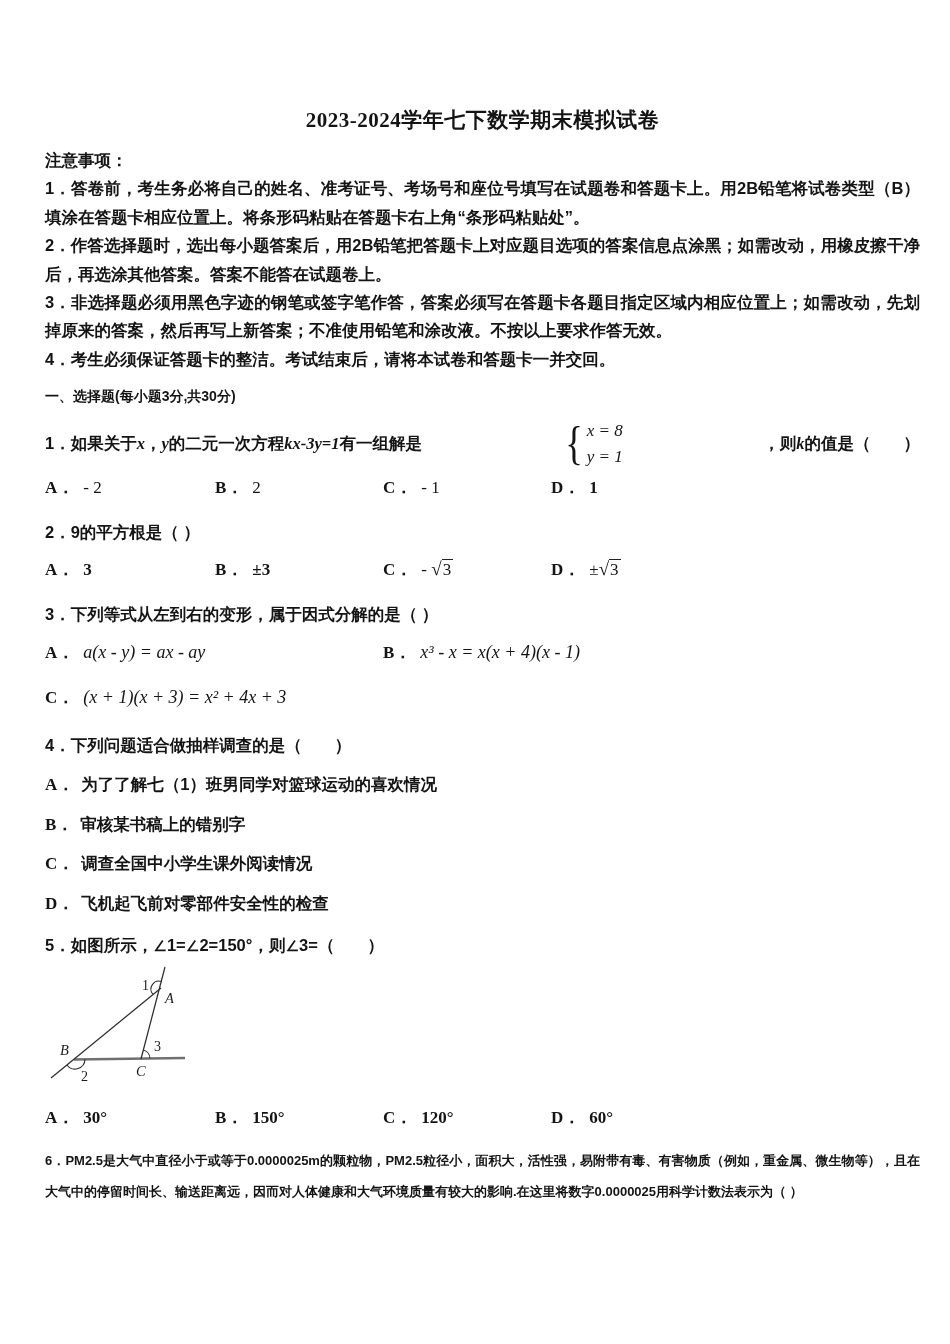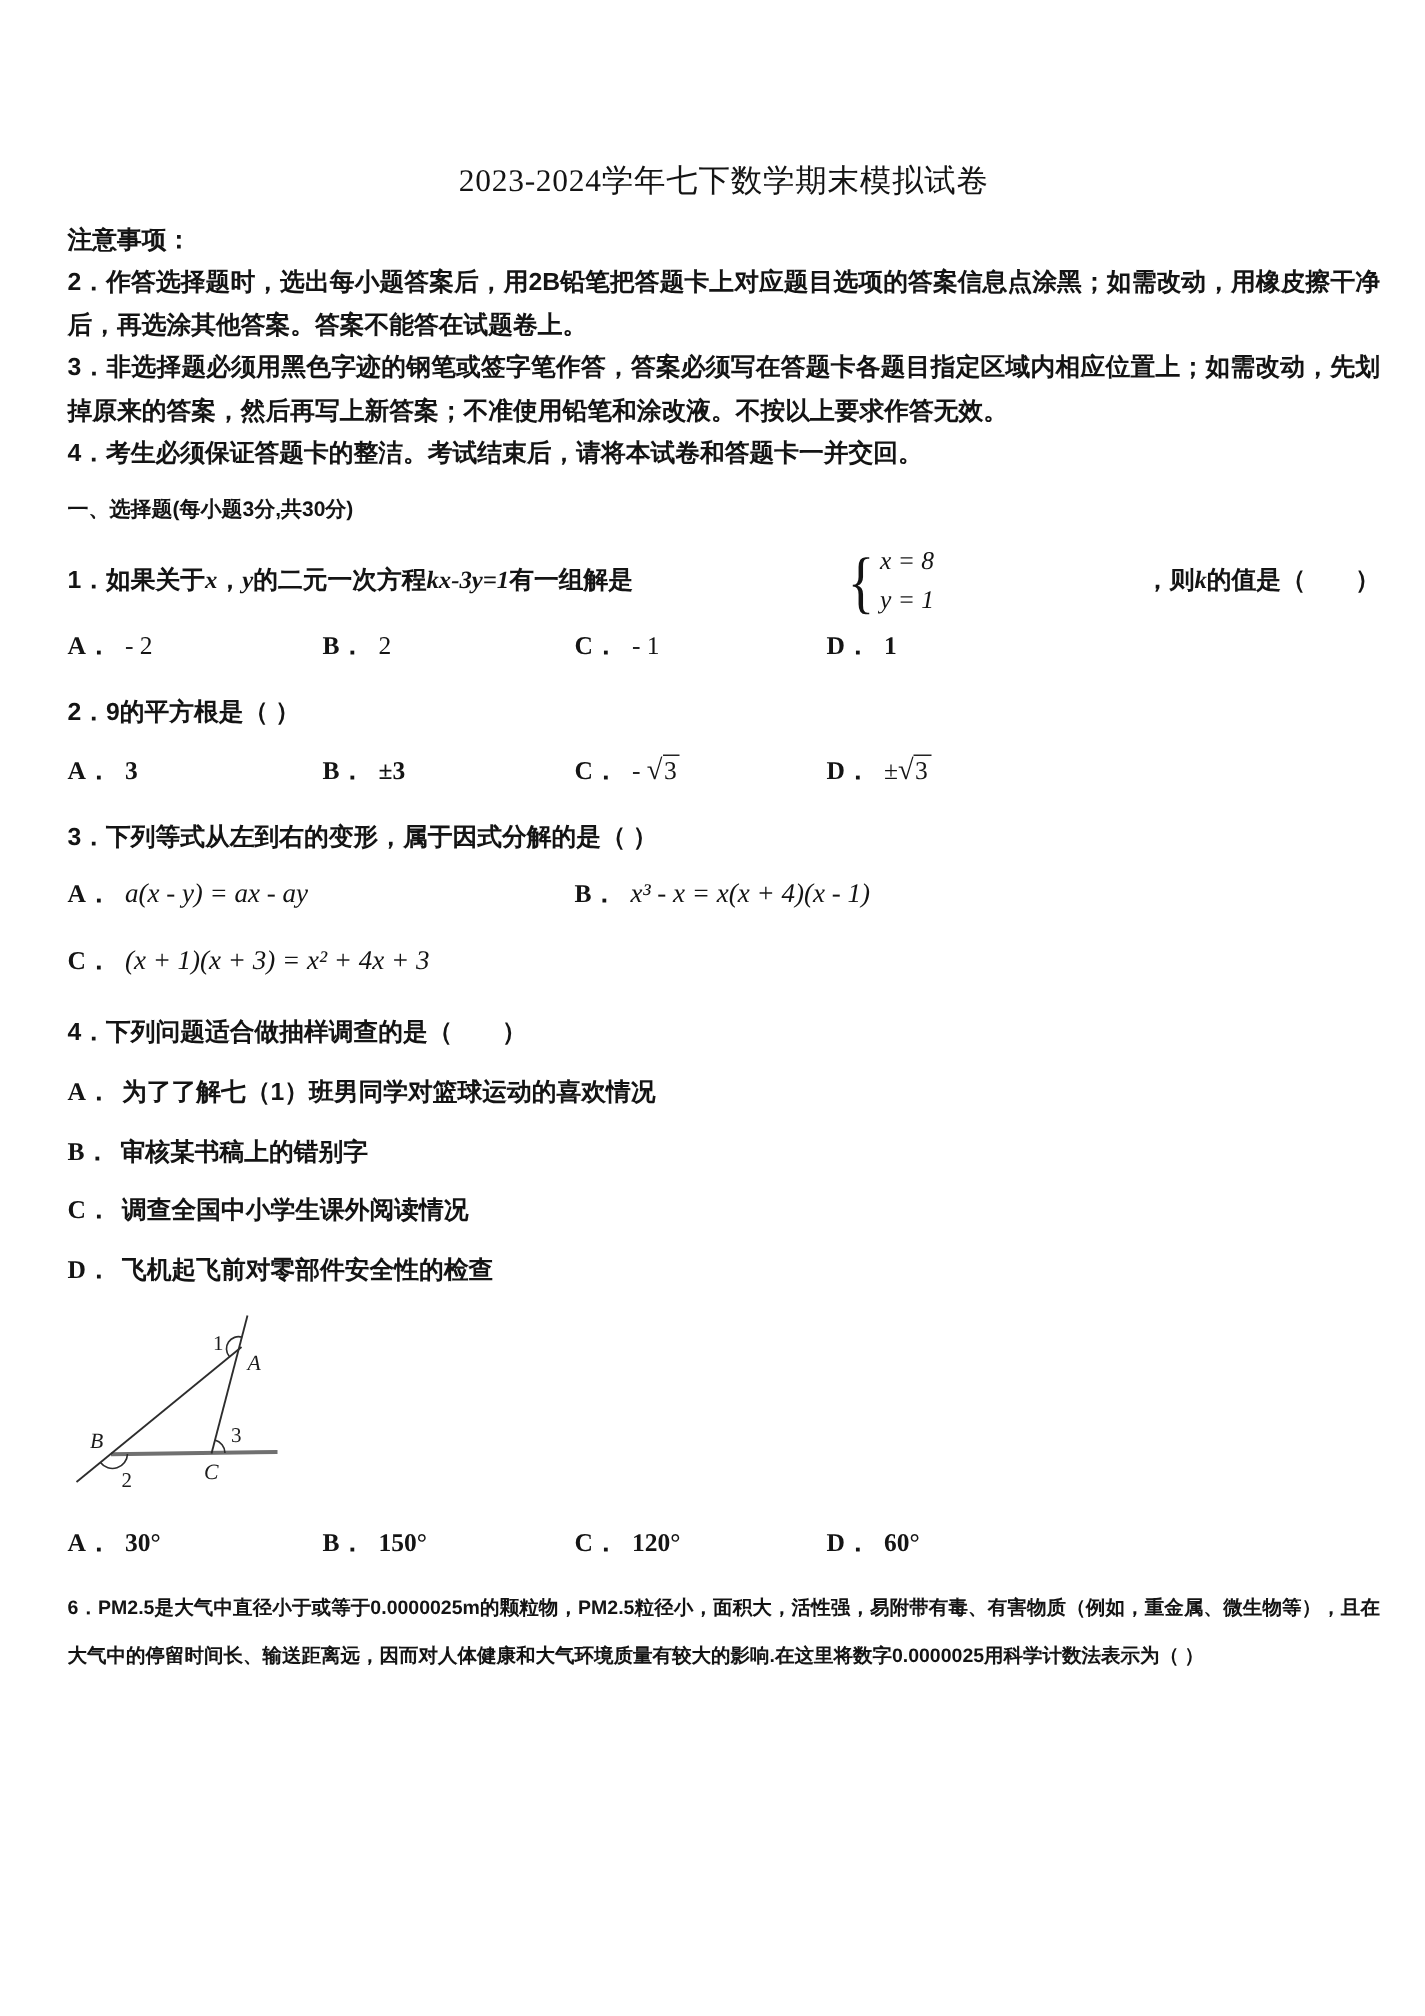--- a/index.html
+++ b/index.html
@@ -10,21 +10,21 @@
     padding:106px 30px 0 45px;
     background:#ffffff;
     color:#141414;
     font-family:"Liberation Sans", sans-serif;
     overflow:hidden;
   }
   .title {
     margin:0 0 12px 0;
     text-align:center;
     font-size:21px;
-    font-weight:400;
+    font-weight:700;
     font-family:"Liberation Serif", serif;
     letter-spacing:0.5px;
   }
   .notices p {
     margin:0;
     font-size:16.5px;
     font-weight:700;
     line-height:1.72;
     text-align:justify;
   }
@@ -78,20 +78,21 @@
 </style>
 </head>
 <body>
 
 <div class="page">
 
   <h1 class="title">2023-2024学年七下数学期末模拟试卷</h1>
 
   <div class="notices">
     <p>注意事项：</p>
+    <p>1．答卷前，考生务必将自己的姓名、准考证号、考场号和座位号填写在试题卷和答题卡上。用2B铅笔将试卷类型（B）填涂在答题卡相应位置上。将条形码粘贴在答题卡右上角“条形码粘贴处”。</p>
     <p>2．作答选择题时，选出每小题答案后，用2B铅笔把答题卡上对应题目选项的答案信息点涂黑；如需改动，用橡皮擦干净后，再选涂其他答案。答案不能答在试题卷上。</p>
     <p>3．非选择题必须用黑色字迹的钢笔或签字笔作答，答案必须写在答题卡各题目指定区域内相应位置上；如需改动，先划掉原来的答案，然后再写上新答案；不准使用铅笔和涂改液。不按以上要求作答无效。</p>
     <p>4．考生必须保证答题卡的整洁。考试结束后，请将本试卷和答题卡一并交回。</p>
   </div>
 
   <p class="section-head">一、选择题(每小题3分,共30分)</p>
 
   <div class="q1line qtext">
     <span><span>1．如果关于</span><span class="mvar">x</span><span>，</span><span class="mvar">y</span><span>的二元一次方程</span><span class="mvar">kx-3y=1</span><span>有一组解是</span></span>
     <span class="cases">
@@ -126,20 +127,21 @@
   <div class="opts2 mt-opt2">
     <span class="opt"><span class="olabel">C．</span><span class="omath">(x + 1)(x + 3) = x² + 4x + 3</span></span>
   </div>
 
   <p class="qtext mt-q" style="margin-top:23px;">4．下列问题适合做抽样调查的是（　　）</p>
   <p class="vopt"><span class="olabel">A．</span><span>为了了解七（1）班男同学对篮球运动的喜欢情况</span></p>
   <p class="vopt"><span class="olabel">B．</span><span>审核某书稿上的错别字</span></p>
   <p class="vopt"><span class="olabel">C．</span><span>调查全国中小学生课外阅读情况</span></p>
   <p class="vopt"><span class="olabel">D．</span><span>飞机起飞前对零部件安全性的检查</span></p>
 
+  <p class="qtext" style="margin-top:17px;">5．如图所示，∠1=∠2=150°，则∠3=（　　）</p>
   <div class="figwrap">
     <svg class="fig" width="152" height="128" viewBox="0 0 152 128" aria-hidden="true">
       <line class="hline" x1="29" y1="95.5" x2="140" y2="94"></line>
       <line class="tline" x1="6" y1="114" x2="116" y2="24"></line>
       <line class="tline" x1="96" y1="95" x2="120" y2="3"></line>
       <path class="arc" d="M 116.4 17.5 A 8 8 0 0 0 107.8 30.2"></path>
       <path class="arc" d="M 22 101 A 10 10 0 0 0 40 95.3"></path>
       <path class="arc" d="M 98.2 86 A 9 9 0 0 1 105 94.6"></path>
       <text class="fnum" x="97" y="26">1</text>
       <text class="fvar" x="120" y="39">A</text>

